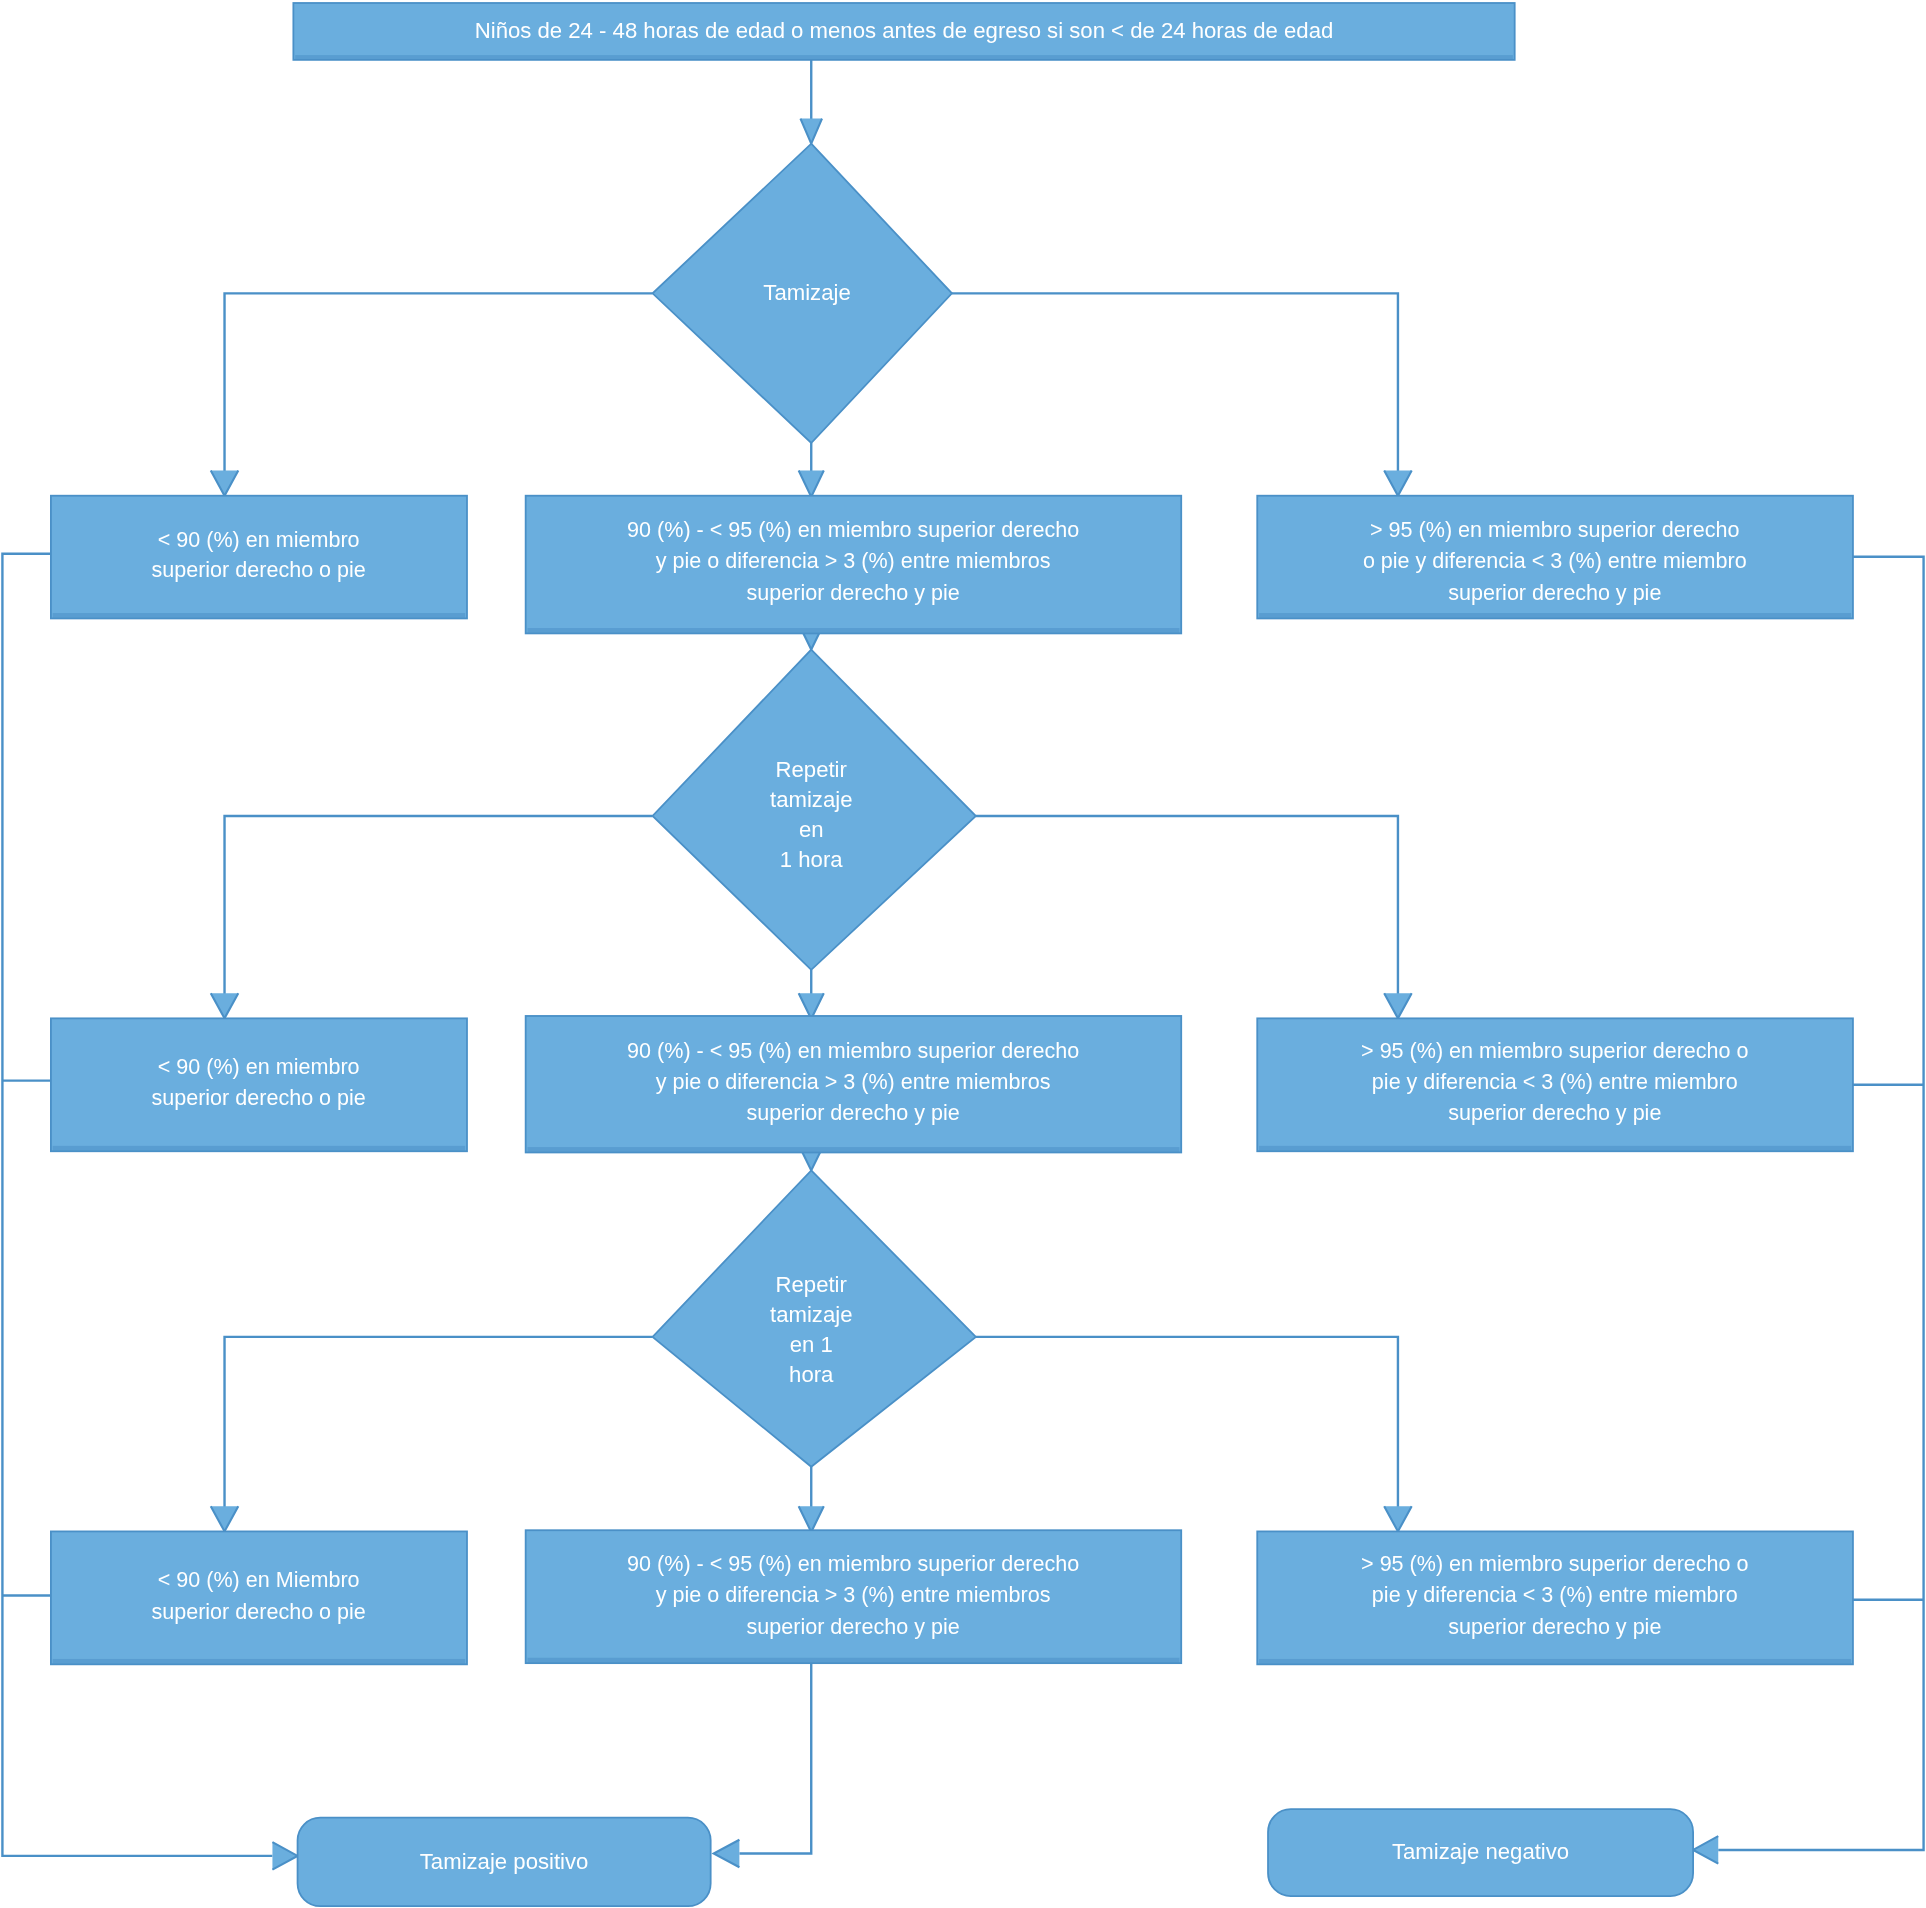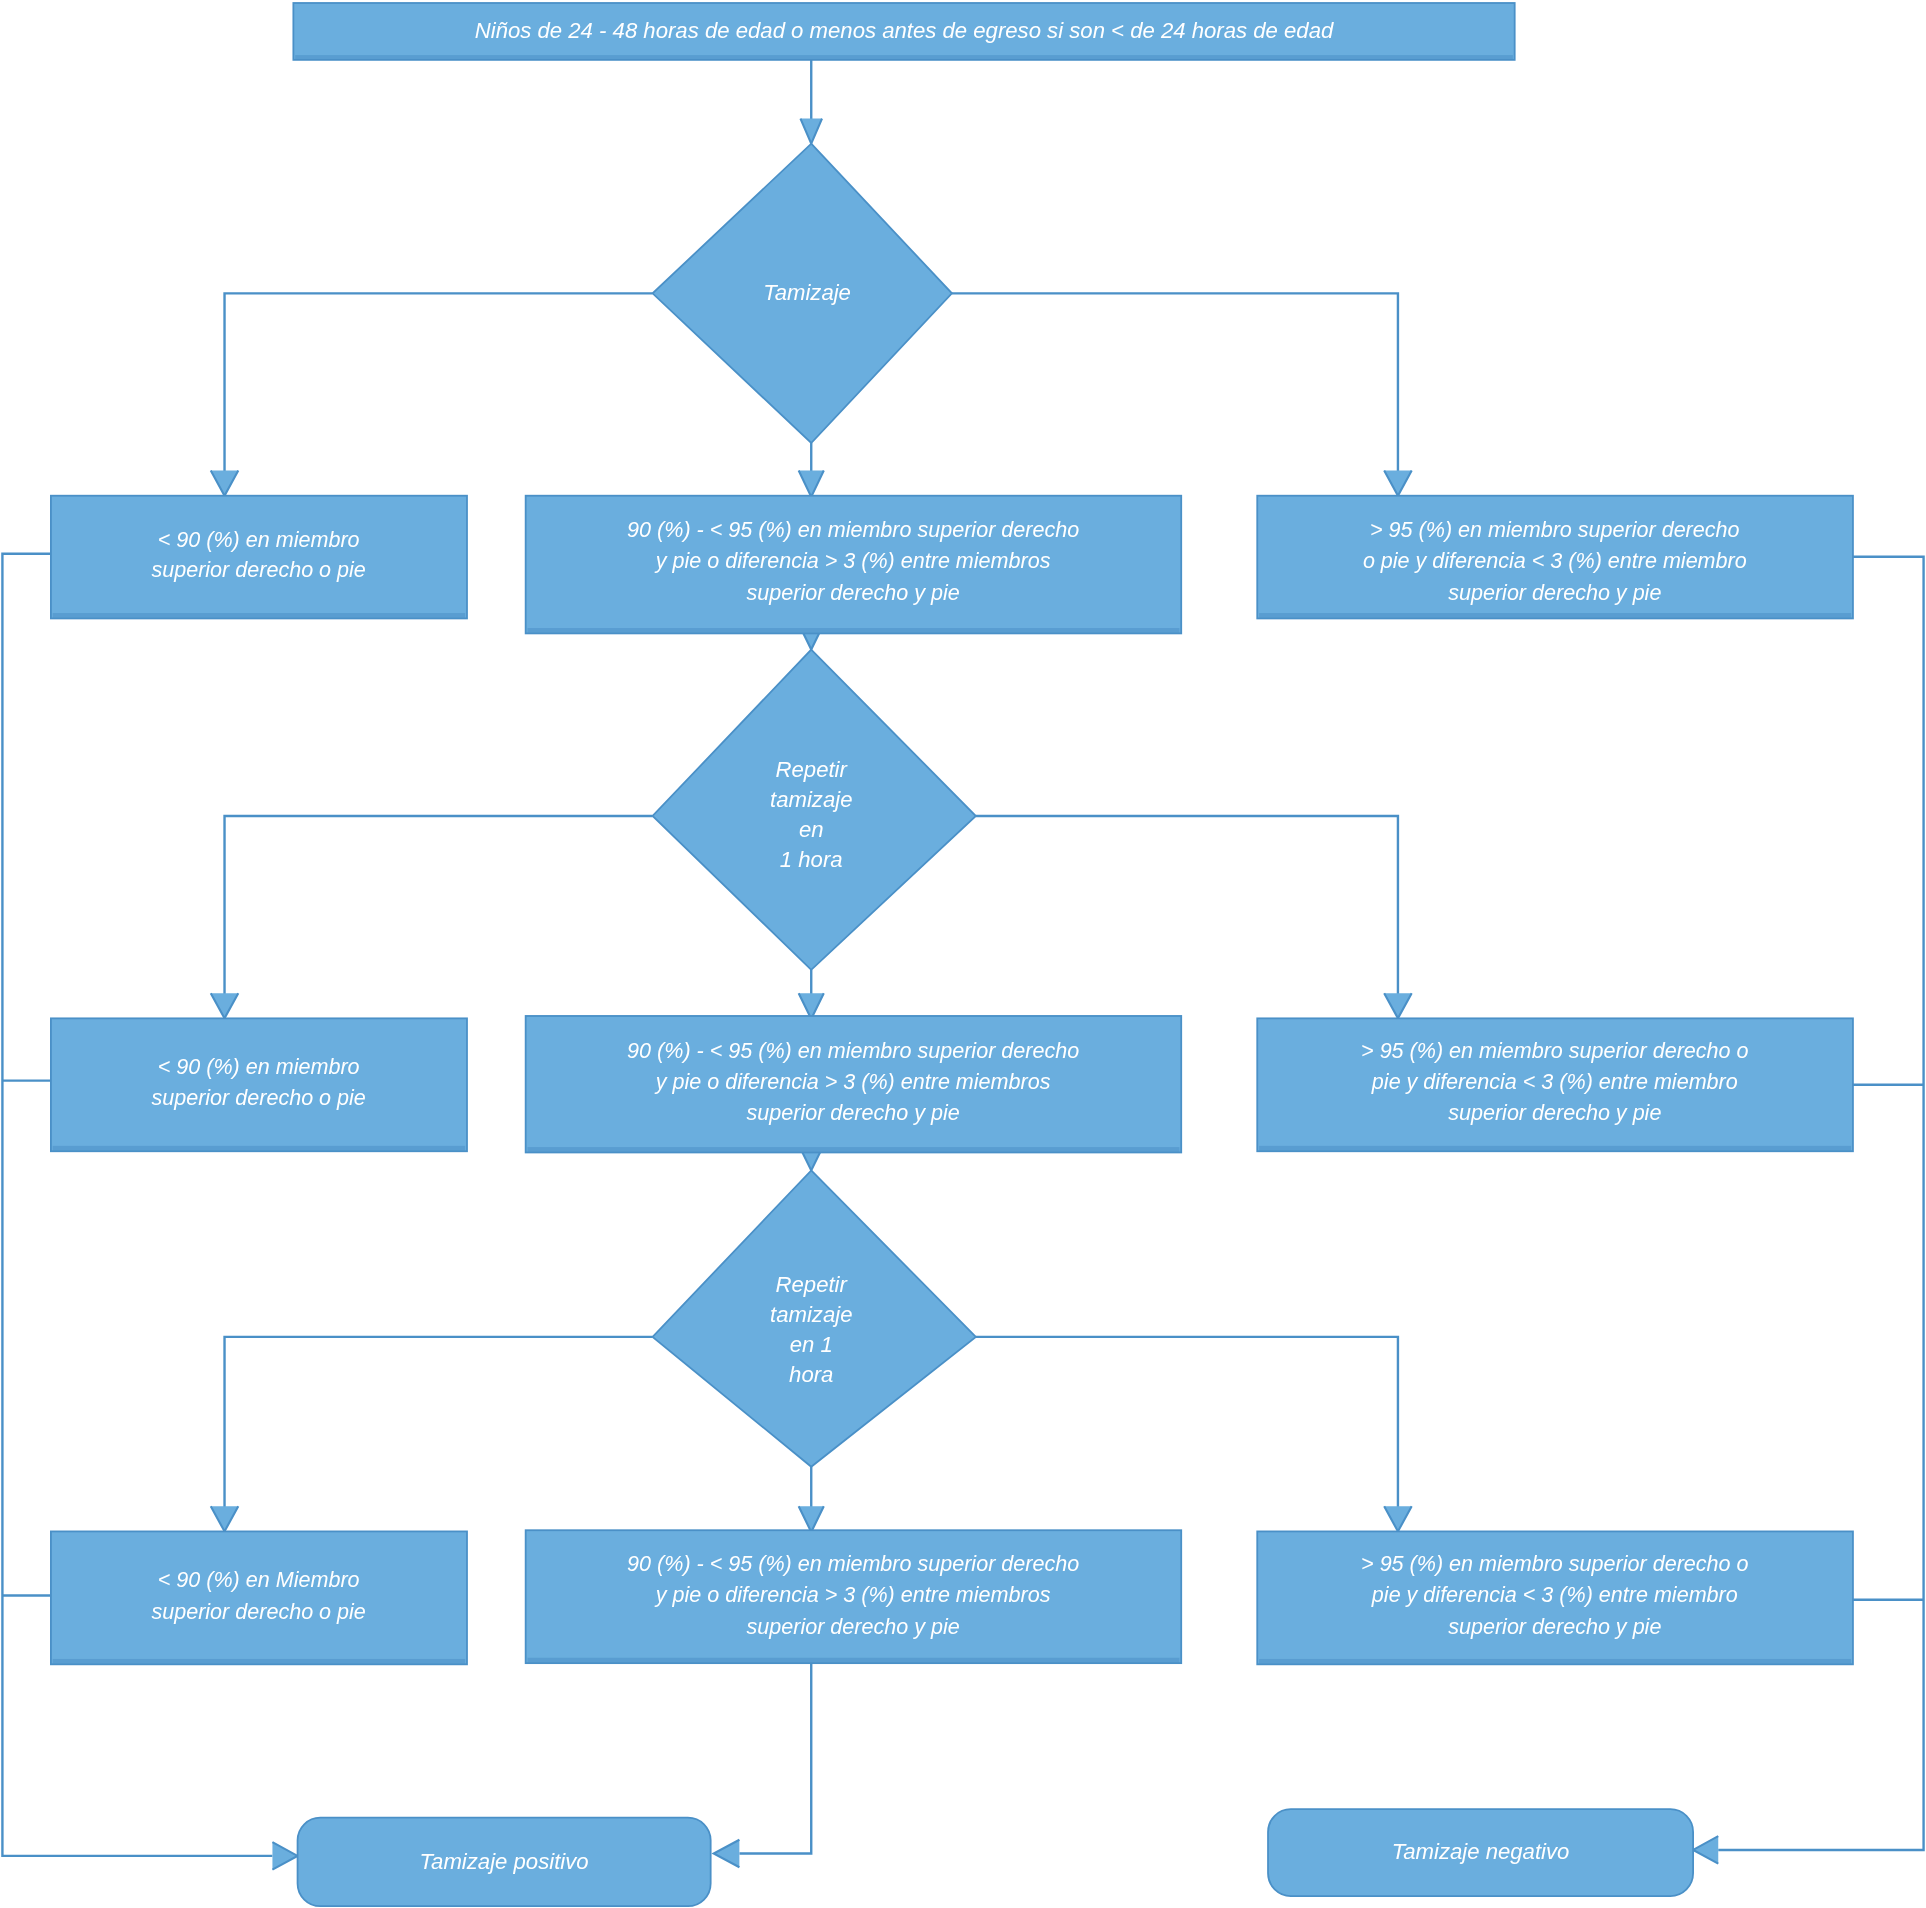--- a/index.html
+++ b/index.html
@@ -10,21 +10,20 @@
   }
   body {
     font-family: "Liberation Sans", sans-serif;
   }
   #canvas {
     position: relative;
     width: 1926px;
     height: 1908px;
     background: #ffffff;
     overflow: hidden;
-    font-style: italic;
   }
   svg.layer {
     position: absolute;
     top: 0;
     left: 0;
     width: 1926px;
     height: 1908px;
   }
   .node-text {
     fill: #ffffff;

